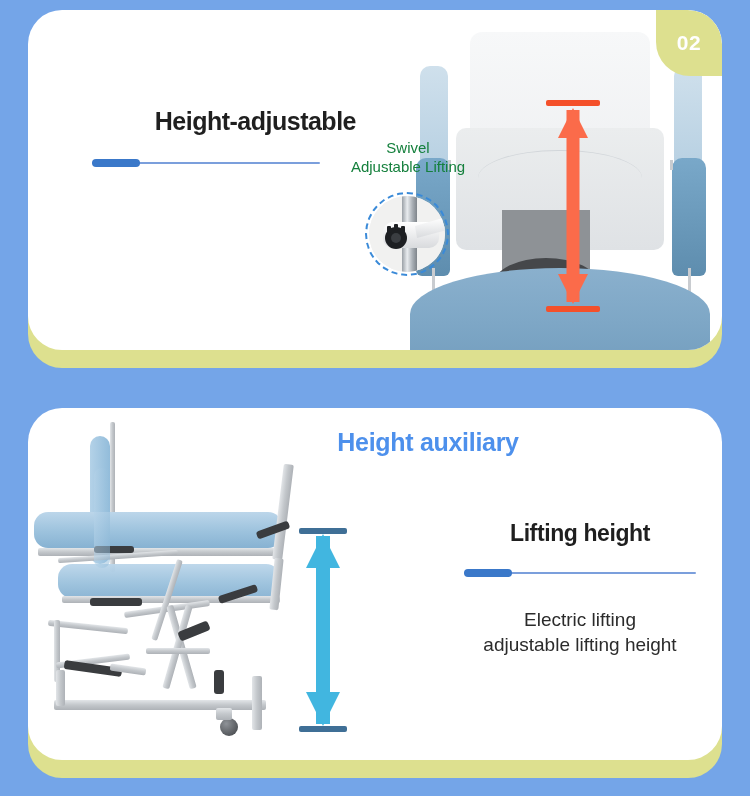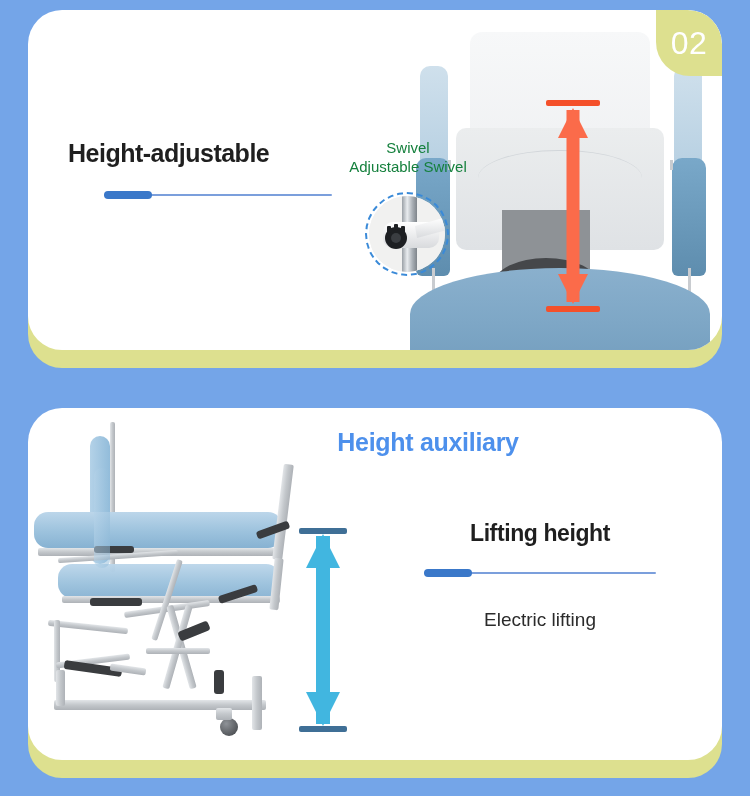--- a/index.html
+++ b/index.html
@@ -20,41 +20,41 @@
   .card {
     position:absolute; left:0; top:0; right:0; bottom:0;
     background:#ffffff; border-radius:34px; overflow:hidden;
   }
 
   
   .badge {
     position:absolute; width:66px; height:66px;
     background:#dde08f; display:flex;
     align-items:center; justify-content:center;
-    color:#ffffff; font-weight:normal; font-size:32px;
+    color:#ffffff; font-weight:bold; font-size:21px;
     letter-spacing:.5px; z-index:6;
   }
   .badge-tr { top:0; right:0; border-radius:0 34px 0 34px; }
   .badge-tl { top:0; left:0; border-radius:34px 0 34px 0; }
 
   
   .divider { position:relative; height:8px; }
   .divider .thin {
     position:absolute; left:0; top:3px; height:2px; width:100%;
     background:#7b9fdc; border-radius:1px;
   }
   .divider .thick {
     position:absolute; left:0; top:0; height:8px; width:48px;
     background:#3a78c9; border-radius:4px;
   }
 
   
   #card2wrap { left:28px; top:10px; width:694px; height:340px; }
 
-  .c2-text { position:absolute; left:40px; top:96px; width:300px; text-align:left;margin-top:32px; }
+  .c2-text { position:absolute; left:28px; top:96px; width:300px; text-align:right; }
   .c2-title {
     font-size:25px; font-weight:bold; color:#1f1f1f;
     line-height:1.22; letter-spacing:-.5px;
   }
   .c2-div { margin:22px auto 0; width:228px; }
   .c2-body {
     margin-top:24px; font-size:20px; color:#2b2b2b; line-height:1.3;
   }
 
   .swivel-label {
@@ -128,21 +128,21 @@
   }
 
   
   #card3wrap { left:28px; top:408px; width:694px; height:352px; }
 
   .c3-headline {
     position:absolute; left:250px; top:18px; width:300px; text-align:center;
     color:#4d90ec; font-size:25px; font-weight:bold; line-height:1.32;
     letter-spacing:-.3px;
   }
-  .c3-right { position:absolute; left:382px; top:112px; width:260px; text-align:center; }
+  .c3-right { position:absolute; left:422px; top:112px; width:260px; text-align:center; }
   .c3-title { font-size:23px; font-weight:bold; color:#1f1f1f; letter-spacing:-.4px; }
   .c3-div { margin:22px auto 0; width:232px; }
   .c3-body { margin-top:30px; font-size:19px; color:#2b2b2b; line-height:1.34; }
 
   #arrowBlue { left:288px; top:528px; width:70px; height:204px; }
   #arrowBlue .cap { width:48px; background:#3f6f96; }
   #arrowBlue .cap.top { top:0; }
   #arrowBlue .cap.bot { bottom:0; }
   #arrowBlue .shaft { top:8px; bottom:8px; width:14px; background:#41b6e0; }
   #arrowBlue .head.up {
@@ -212,21 +212,21 @@
         <div>Height-adjustable</div>
       </div>
       <div class="divider c2-div">
         <div class="thin"></div>
           <div class="thick"></div>
       </div>
     </div>
 
     <div class="swivel-label">
       <div>Swivel</div>
-      <div>Adjustable Swivel</div>
+      <div>Adjustable Lifting</div>
     </div>
     <div class="swivel-circle">
       <div class="swivel-photo">
         <svg width="80" height="80" viewBox="0 0 80 80" aria-hidden="true">
           <defs>
             <linearGradient id="chrome" x1="0" y1="0" x2="1" y2="0">
               <stop offset="0" stop-color="#9aa0a6"></stop>
               <stop offset=".35" stop-color="#e9ecef"></stop>
               <stop offset=".7" stop-color="#a9afb5"></stop>
               <stop offset="1" stop-color="#7e848a"></stop>
@@ -314,20 +314,21 @@
     </div>
 
     <div class="c3-right">
       <div class="c3-title">Lifting height</div>
       <div class="divider c3-div">
         <div class="thin"></div>
           <div class="thick"></div>
       </div>
       <div class="c3-body">
         <div>Electric lifting</div>
+        <div>adjustable lifting height</div>
       </div>
     </div>
 
   </div>
 </div>
 
 <div class="arrow-v" id="arrowBlue">
   <div class="cap top"></div>
   <div class="shaft"></div>
   <div class="head up"></div>

